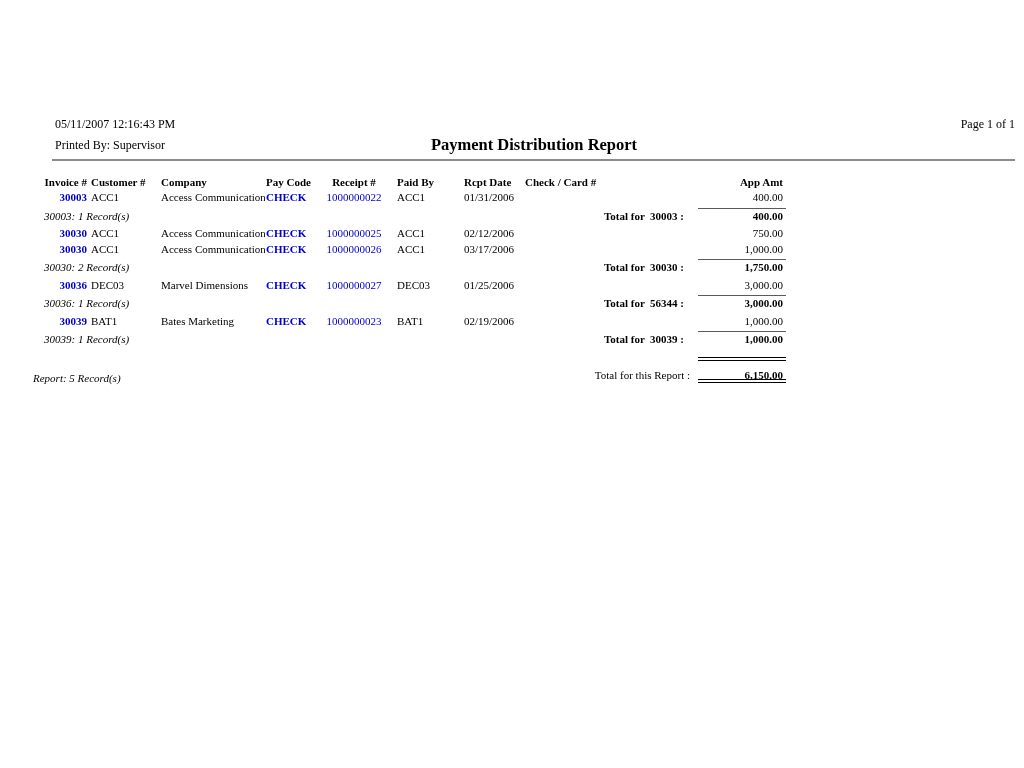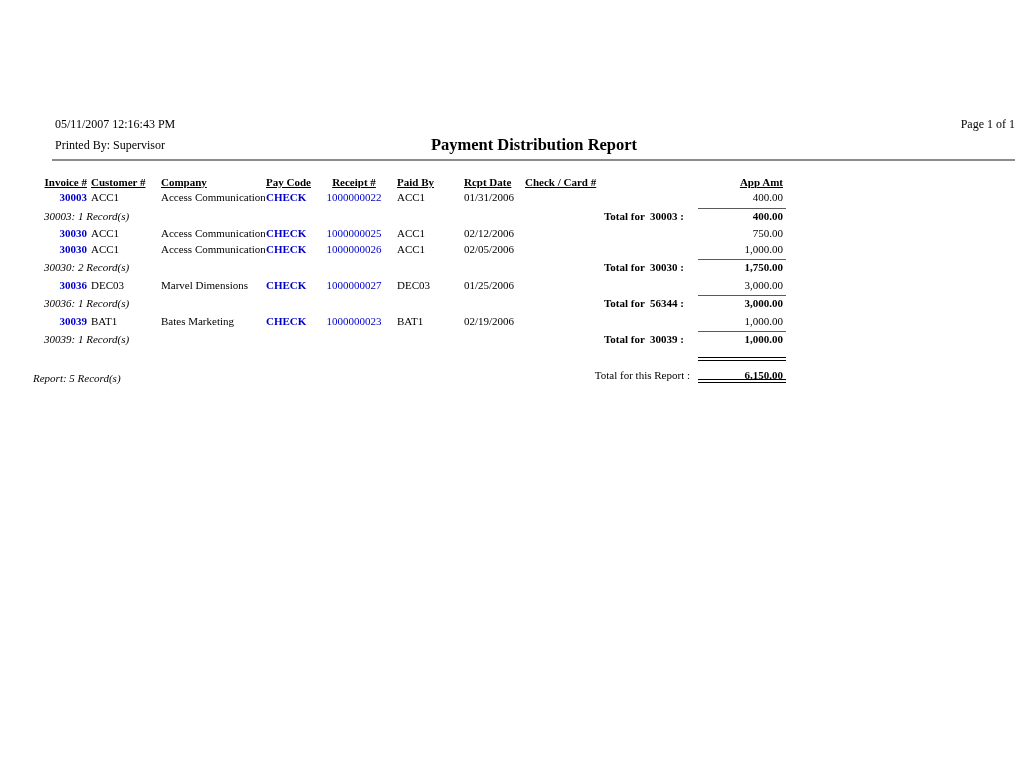--- a/index.html
+++ b/index.html
@@ -26,21 +26,21 @@
   .c-inv{left:30px;width:57px;text-align:right;}
   .c-cust{left:91px;width:66px;}
   .c-comp{left:161px;width:104px;overflow:hidden;}
   .c-pay{left:266px;width:70px;}
   .c-rcpt{left:323px;width:62px;text-align:center;}
   .c-paidby{left:397px;width:60px;}
   .c-date{left:464px;width:60px;}
   .c-check{left:525px;width:110px;}
   .c-amt{left:683px;width:100px;text-align:right;}
   
-  .col-head{font-weight:bold;text-decoration:underline;}
+  .col-head{font-weight:bold;}
   
   .link-blue{color:#0000cc;}
   .bold{font-weight:bold;}
   .italic{font-style:italic;}
   
   .t-label{left:604px;font-weight:bold;}
   .t-group{left:650px;width:38px;text-align:left;font-weight:bold;}
   .t-amt{left:683px;width:100px;text-align:right;font-weight:bold;}
   .rule{position:absolute;left:698px;width:88px;height:1px;background:#5a5a5a;}
   .rule-black{background:#000000;}
@@ -104,21 +104,21 @@
     <span class="c-amt">750.00</span>
   </div>
 
   <div class="line" style="top:243px;">
     <span class="c-inv link-blue bold">30030</span>
     <span class="c-cust">ACC1</span>
     <span class="c-comp">Access Communications</span>
     <span class="c-pay link-blue bold">CHECK</span>
     <span class="c-rcpt link-blue">1000000026</span>
     <span class="c-paidby">ACC1</span>
-    <span class="c-date">02/05/2006</span>
+    <span class="c-date">03/17/2006</span>
     <span class="c-check"></span>
     <span class="c-amt">1,000.00</span>
   </div>
 
   <div class="rule" style="top:259px;"></div>
   <div class="line" style="top:261px;">
     <span class="grp-count italic">30030: 2 Record(s)</span>
     <span class="t-label">Total for</span>
     <span class="t-group">30030 :</span>
     <span class="t-amt">1,750.00</span>

